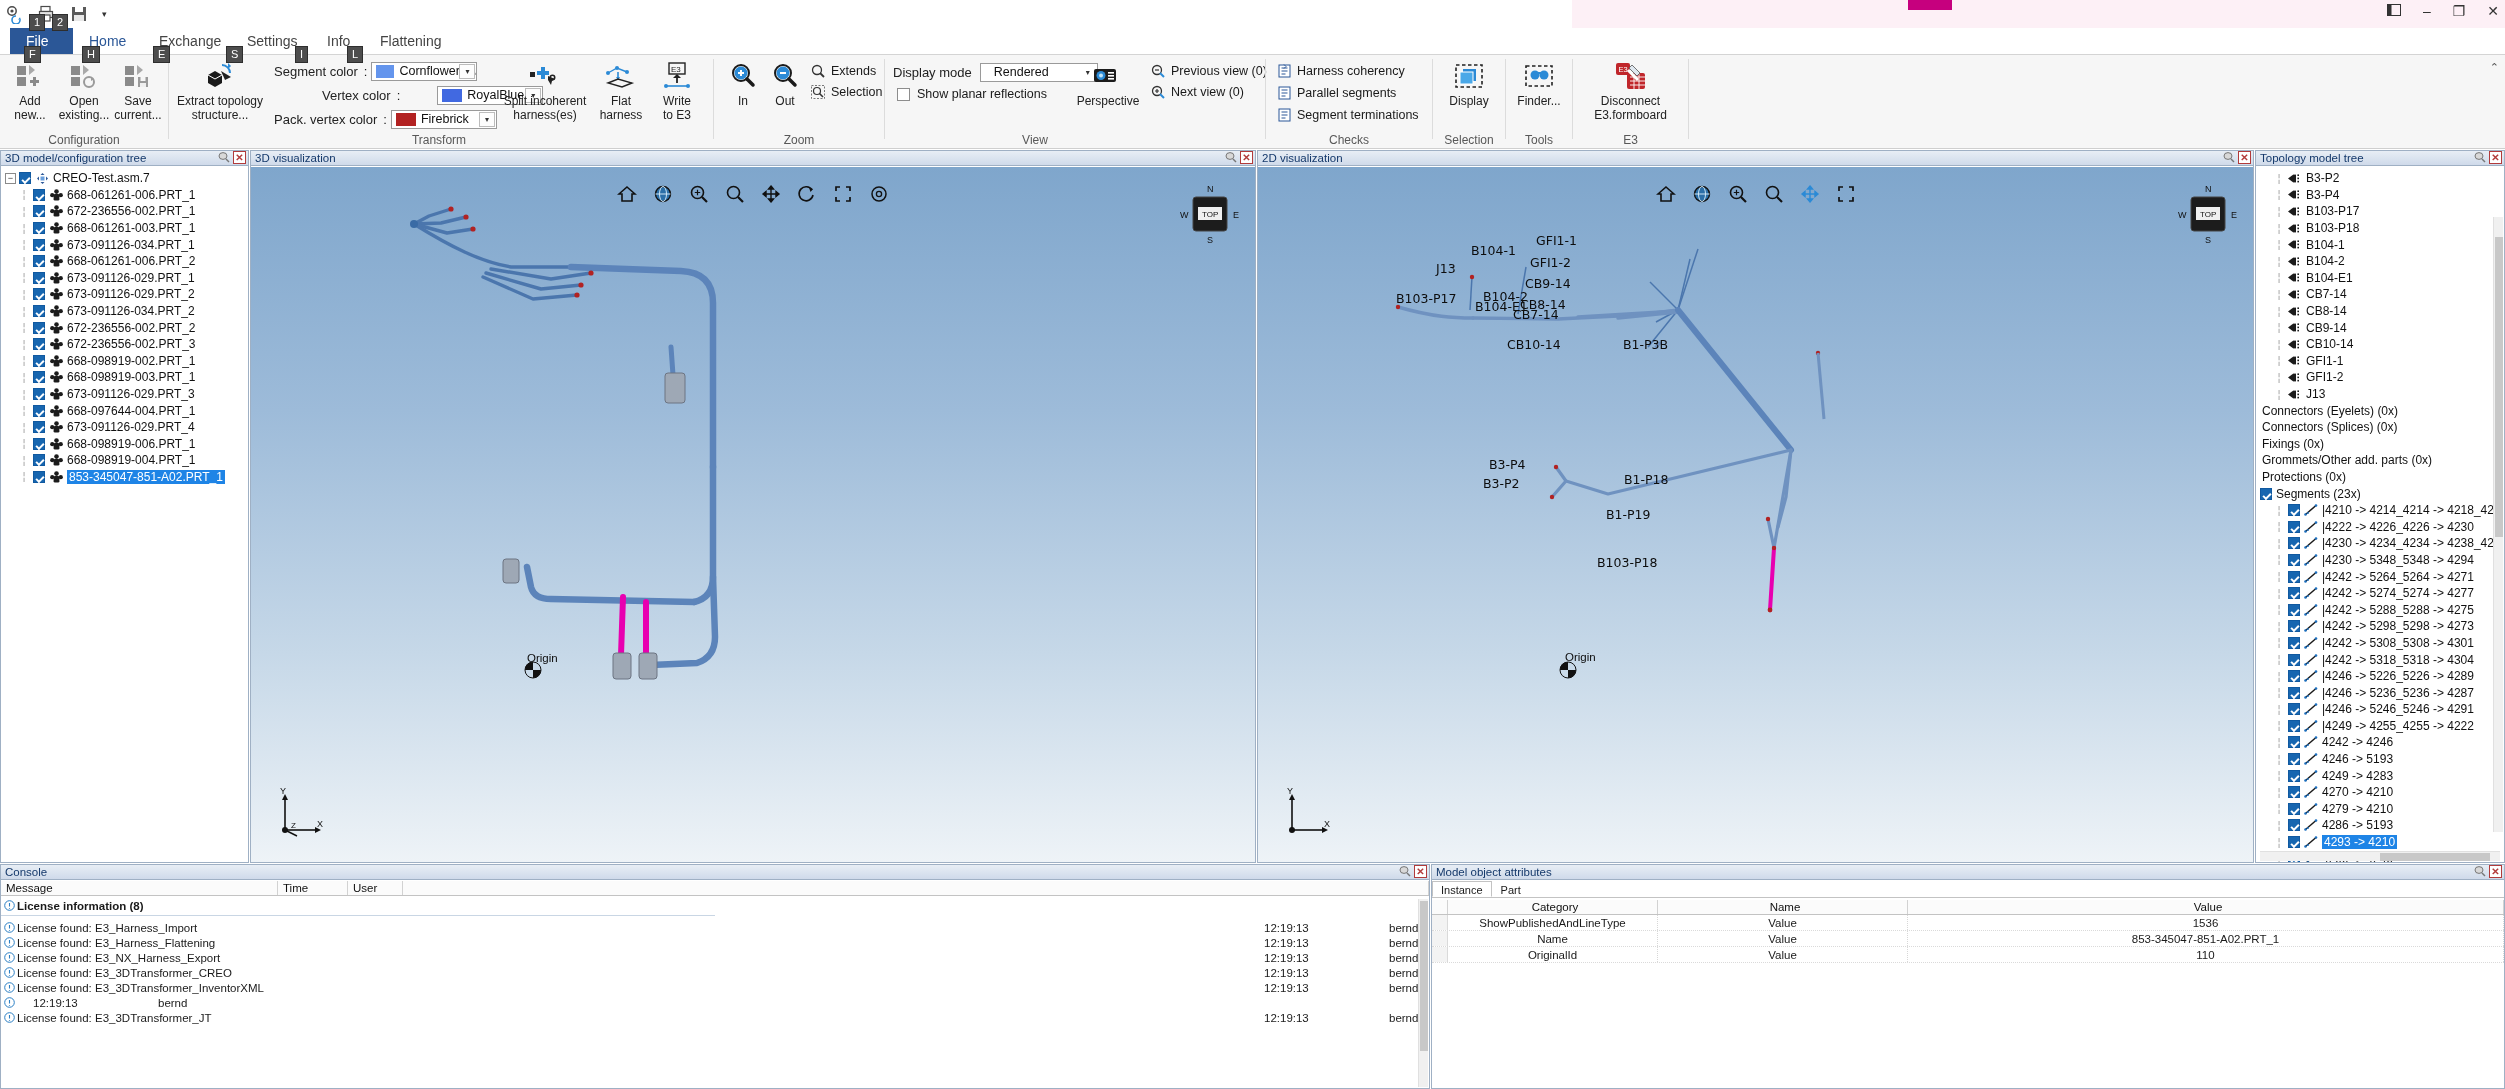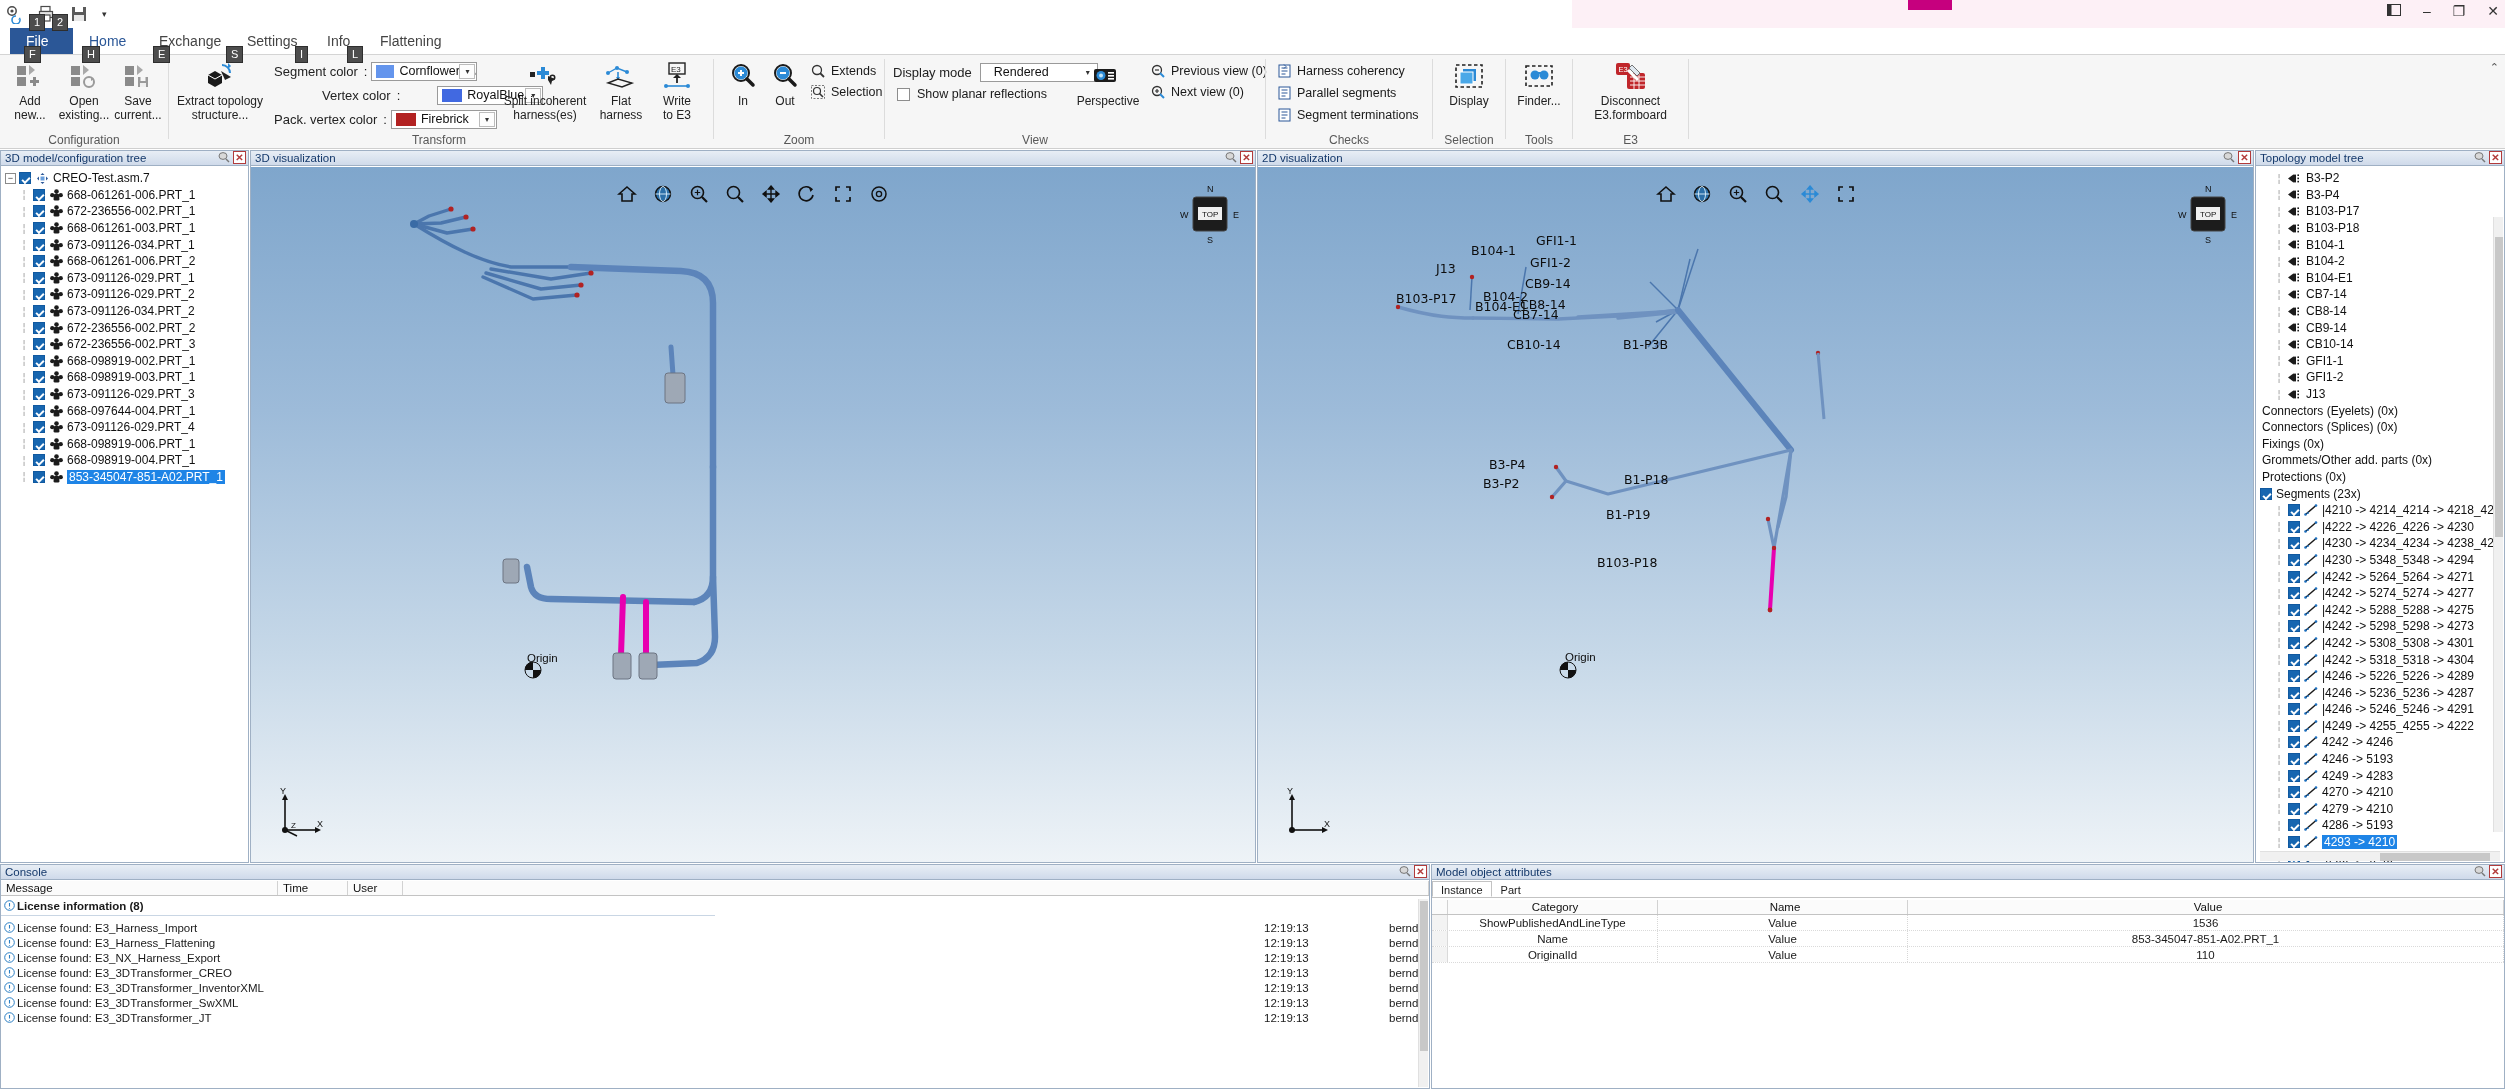--- a/index.html
+++ b/index.html
@@ -1724,21 +1724,20 @@
               <span class="ctime">12:19:13</span>
               <span class="cuser">bernd</span>
             </div>
             <div class="crow">
               <span class="ci">
                 <svg width="11" height="11" viewBox="0 0 11 11">
                   <circle cx="5.5" cy="5.5" r="4.8" fill="none" stroke="#2b7fc4" stroke-width="1"></circle>
                   <path d="M5.5 3v3.5M5.5 8v.8" stroke="#2b7fc4" stroke-width="1.1"></path>
                 </svg>
               </span>
-              <span class="cmsg">License found: E3_3DTransformer_SwXML</span>
               <span class="ctime">12:19:13</span>
               <span class="cuser">bernd</span>
             </div>
             <div class="crow">
               <span class="ci">
                 <svg width="11" height="11" viewBox="0 0 11 11">
                   <circle cx="5.5" cy="5.5" r="4.8" fill="none" stroke="#2b7fc4" stroke-width="1"></circle>
                   <path d="M5.5 3v3.5M5.5 8v.8" stroke="#2b7fc4" stroke-width="1.1"></path>
                 </svg>
               </span>

